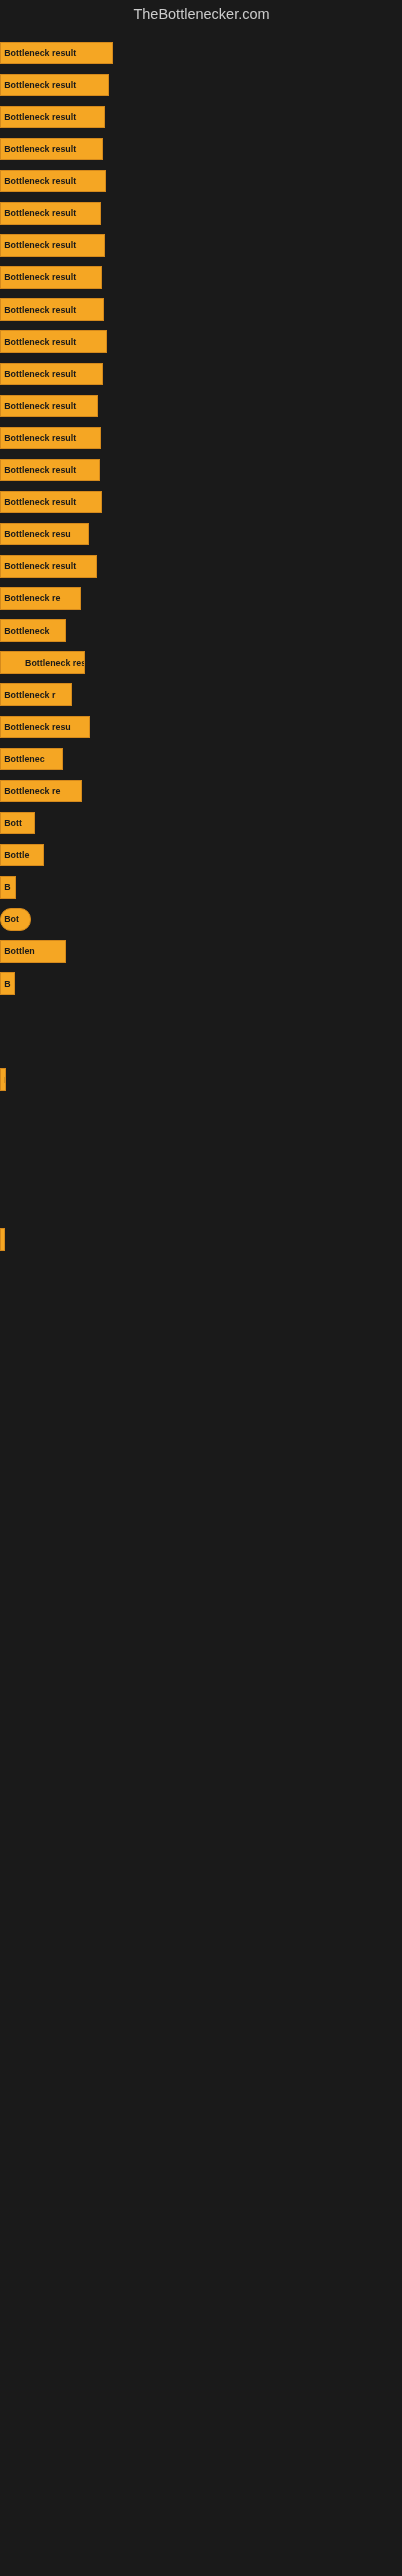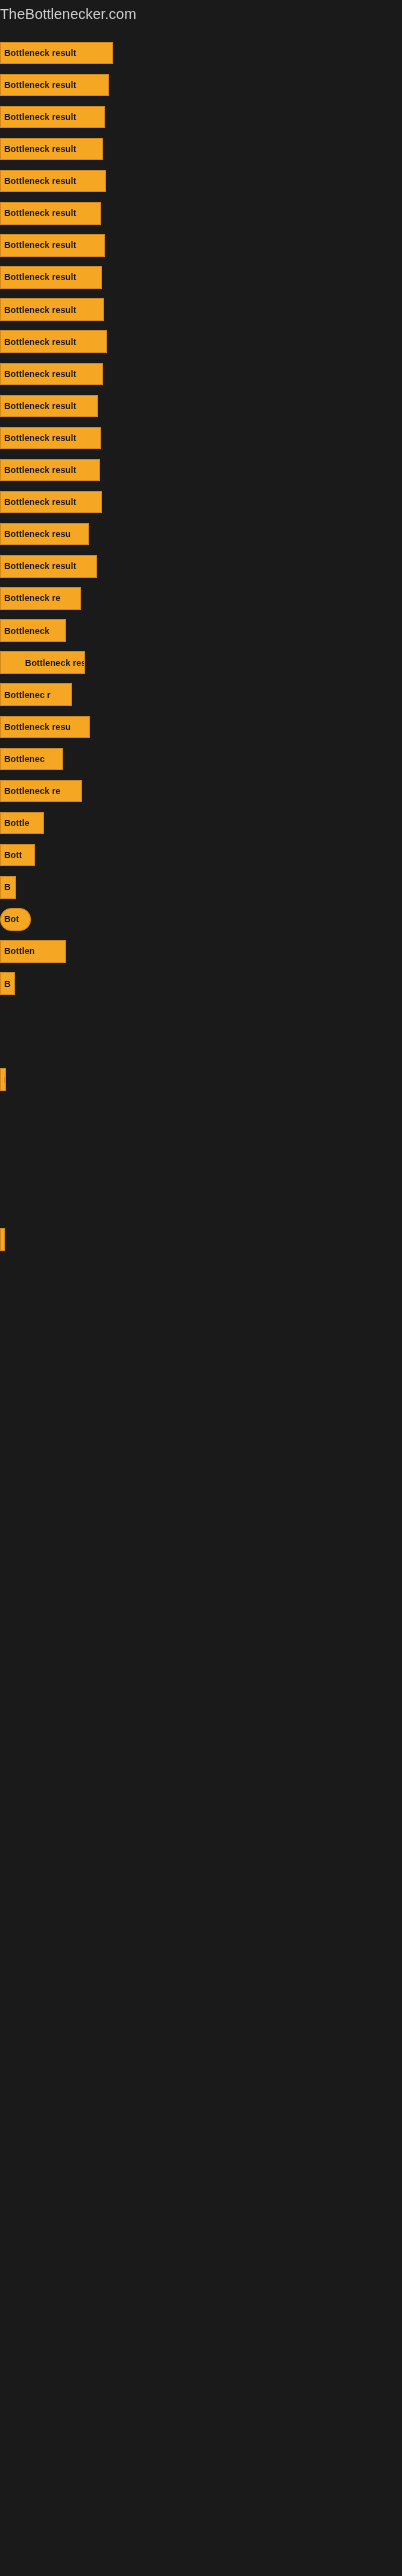--- a/index.html
+++ b/index.html
@@ -10,20 +10,21 @@
 
     body {
       background-color: #1a1a1a;
       width: 403px;
       min-height: 2576px;
       font-family: Arial, sans-serif;
       position: relative;
     }
 
     .site-title {
+      text-align: center;
       color: #cccccc;
       font-size: 14.5px;
       padding: 6.4px 0;
       background-color: #1a1a1a;
     }
 
     .bars-container {
       padding: 8px 0;
     }
 
@@ -154,49 +155,49 @@
         <span class="bar-label">Bottleneck</span>
       </div>
     </div>
     <div class="bar-row">
       <div class="bar" style="width: 85px; padding-left: 24px;">
         <span class="bar-label">Bottleneck res</span>
       </div>
     </div>
     <div class="bar-row">
       <div class="bar" style="width: 72px;">
-        <span class="bar-label">Bottlenec r</span>
+        <span class="bar-label">Bottleneck r</span>
       </div>
     </div>
     <div class="bar-row">
       <div class="bar" style="width: 90px;">
         <span class="bar-label">Bottleneck resu</span>
       </div>
     </div>
     <div class="bar-row">
       <div class="bar" style="width: 63px;">
         <span class="bar-label">Bottlenec</span>
       </div>
     </div>
     <div class="bar-row">
       <div class="bar" style="width: 82px;">
         <span class="bar-label">Bottleneck re</span>
       </div>
     </div>
     <div class="bar-row">
+      <div class="bar" style="width: 35px;">
+        <span class="bar-label">Bott</span>
+      </div>
+    </div>
+    <div class="bar-row">
       <div class="bar" style="width: 44px;">
         <span class="bar-label">Bottle</span>
       </div>
     </div>
     <div class="bar-row">
-      <div class="bar" style="width: 35px;">
-        <span class="bar-label">Bott</span>
-      </div>
-    </div>
-    <div class="bar-row">
       <div class="bar" style="width: 16px;">
         <span class="bar-label">B</span>
       </div>
     </div>
     <div class="bar-row">
       <div class="bar" style="width: 31px; border-radius: 11px;">
         <span class="bar-label">Bot</span>
       </div>
     </div>
     <div class="bar-row">

